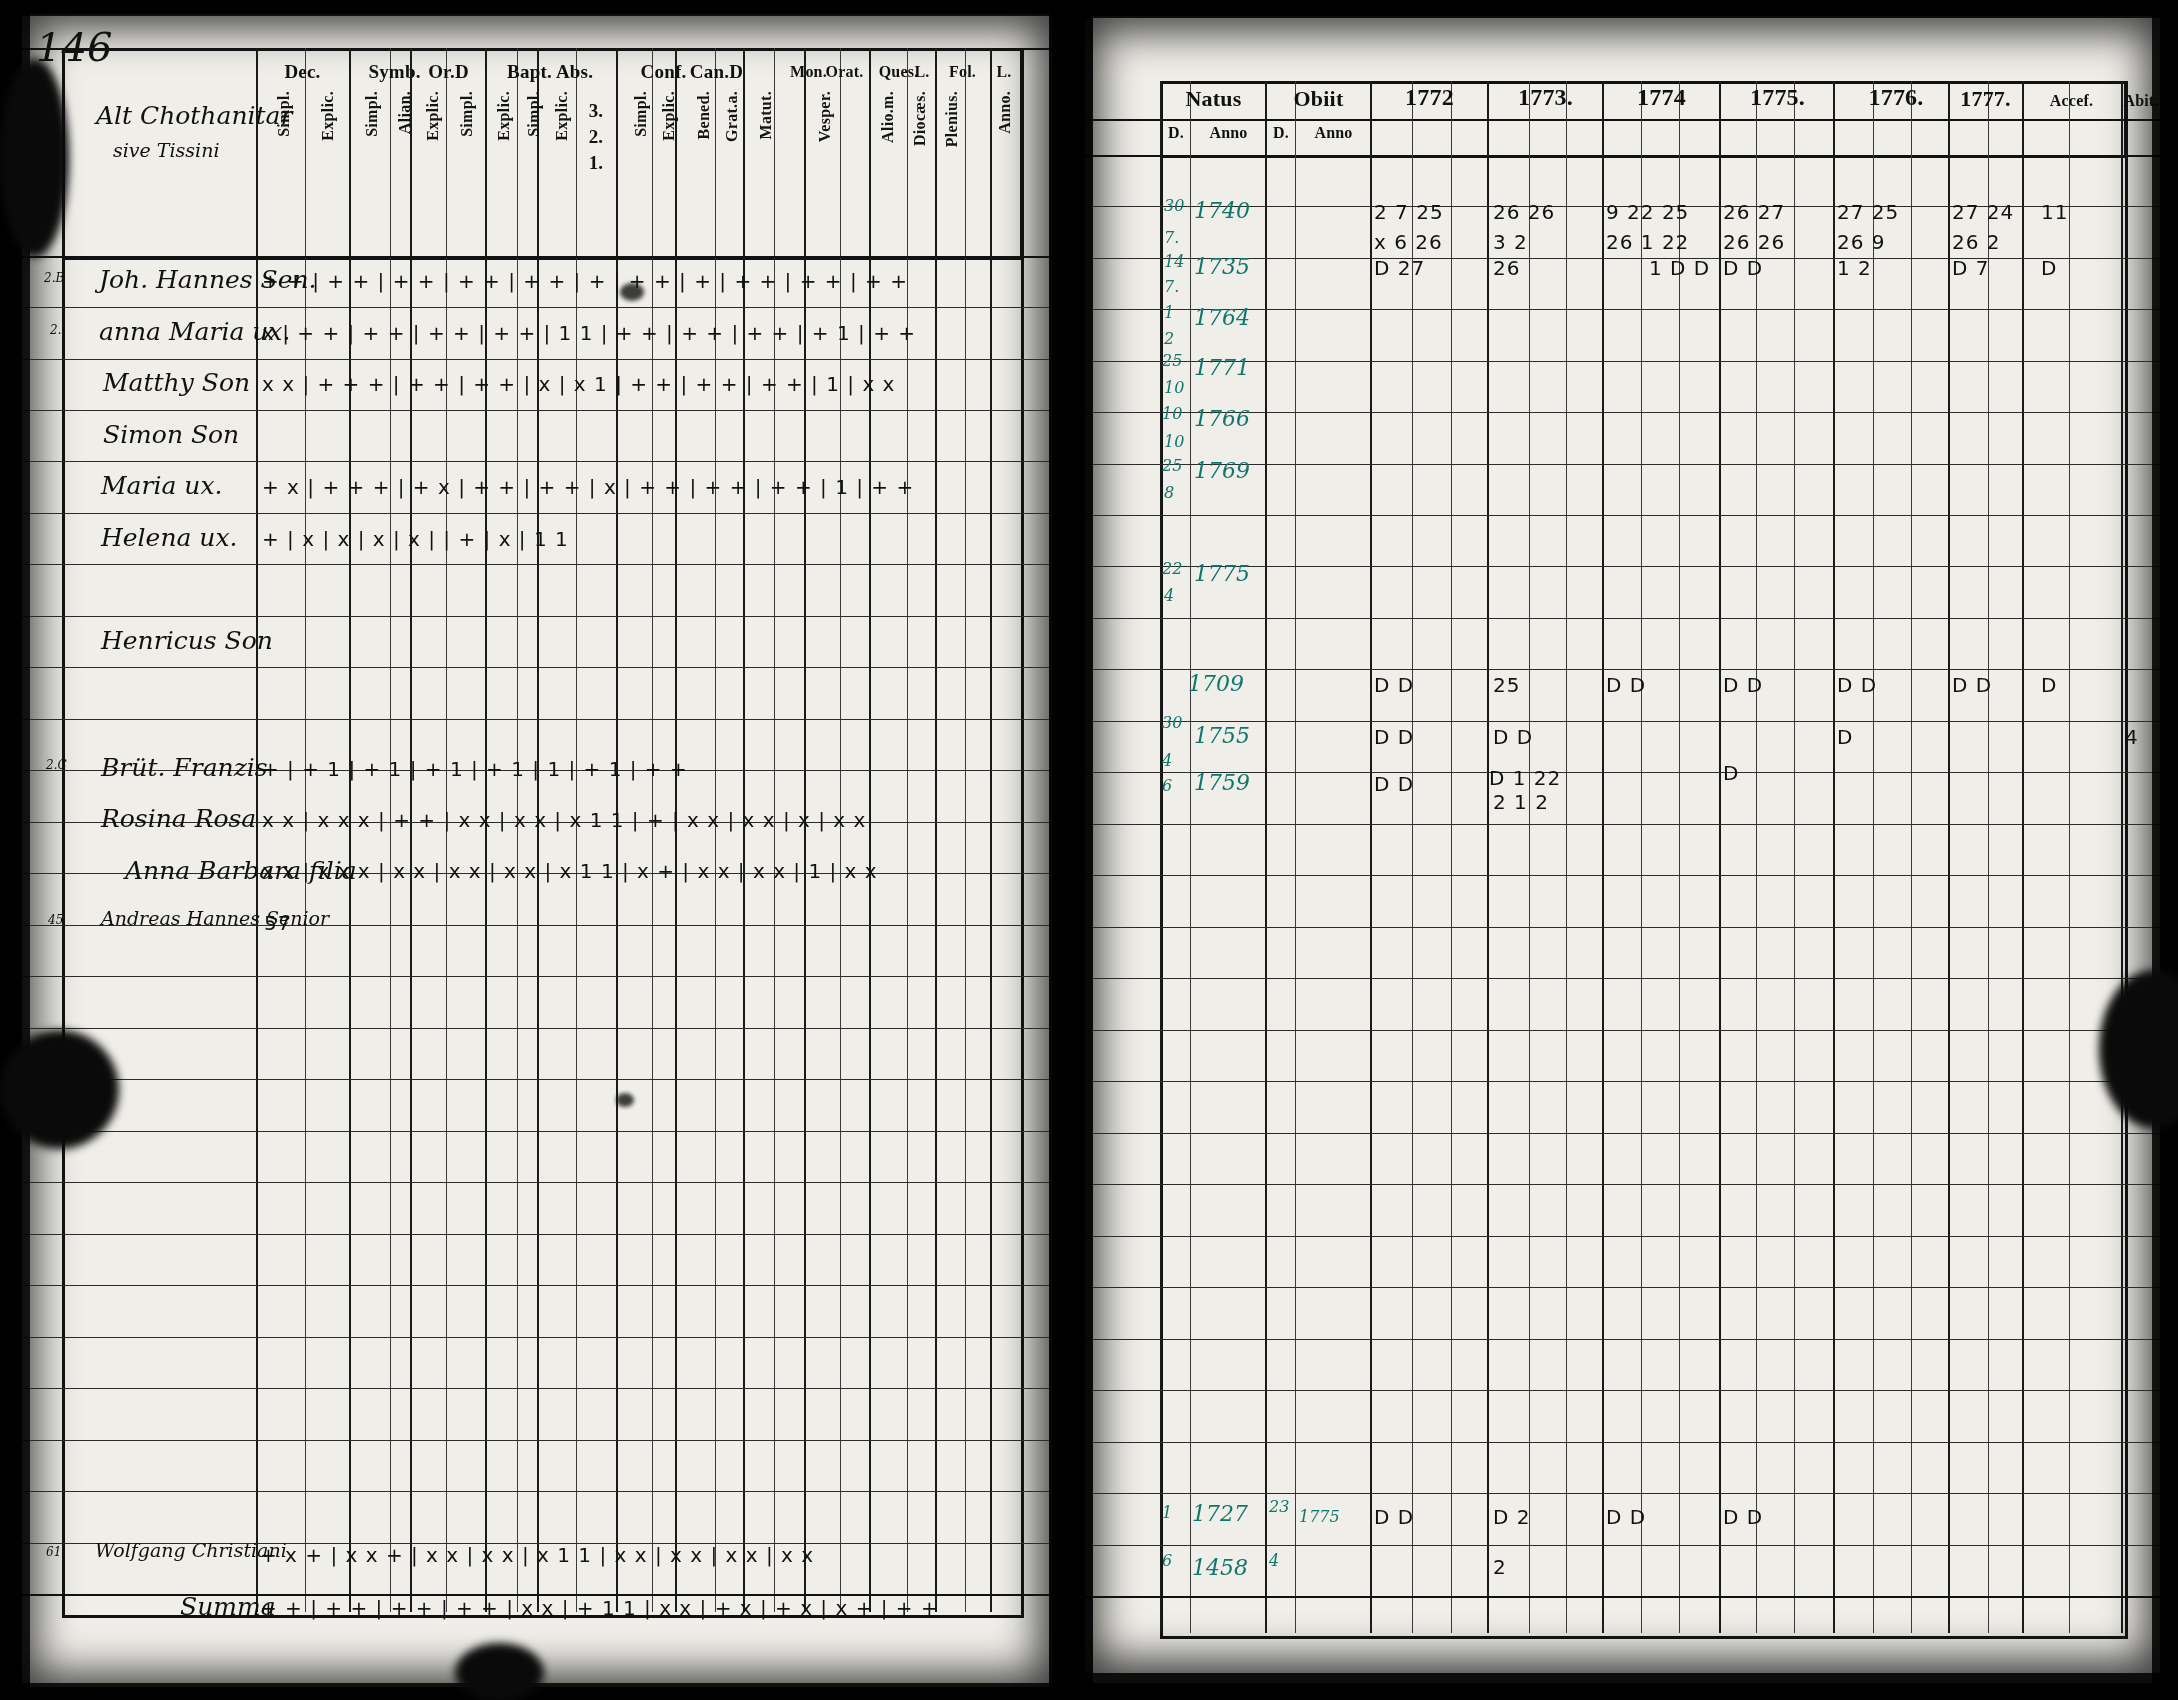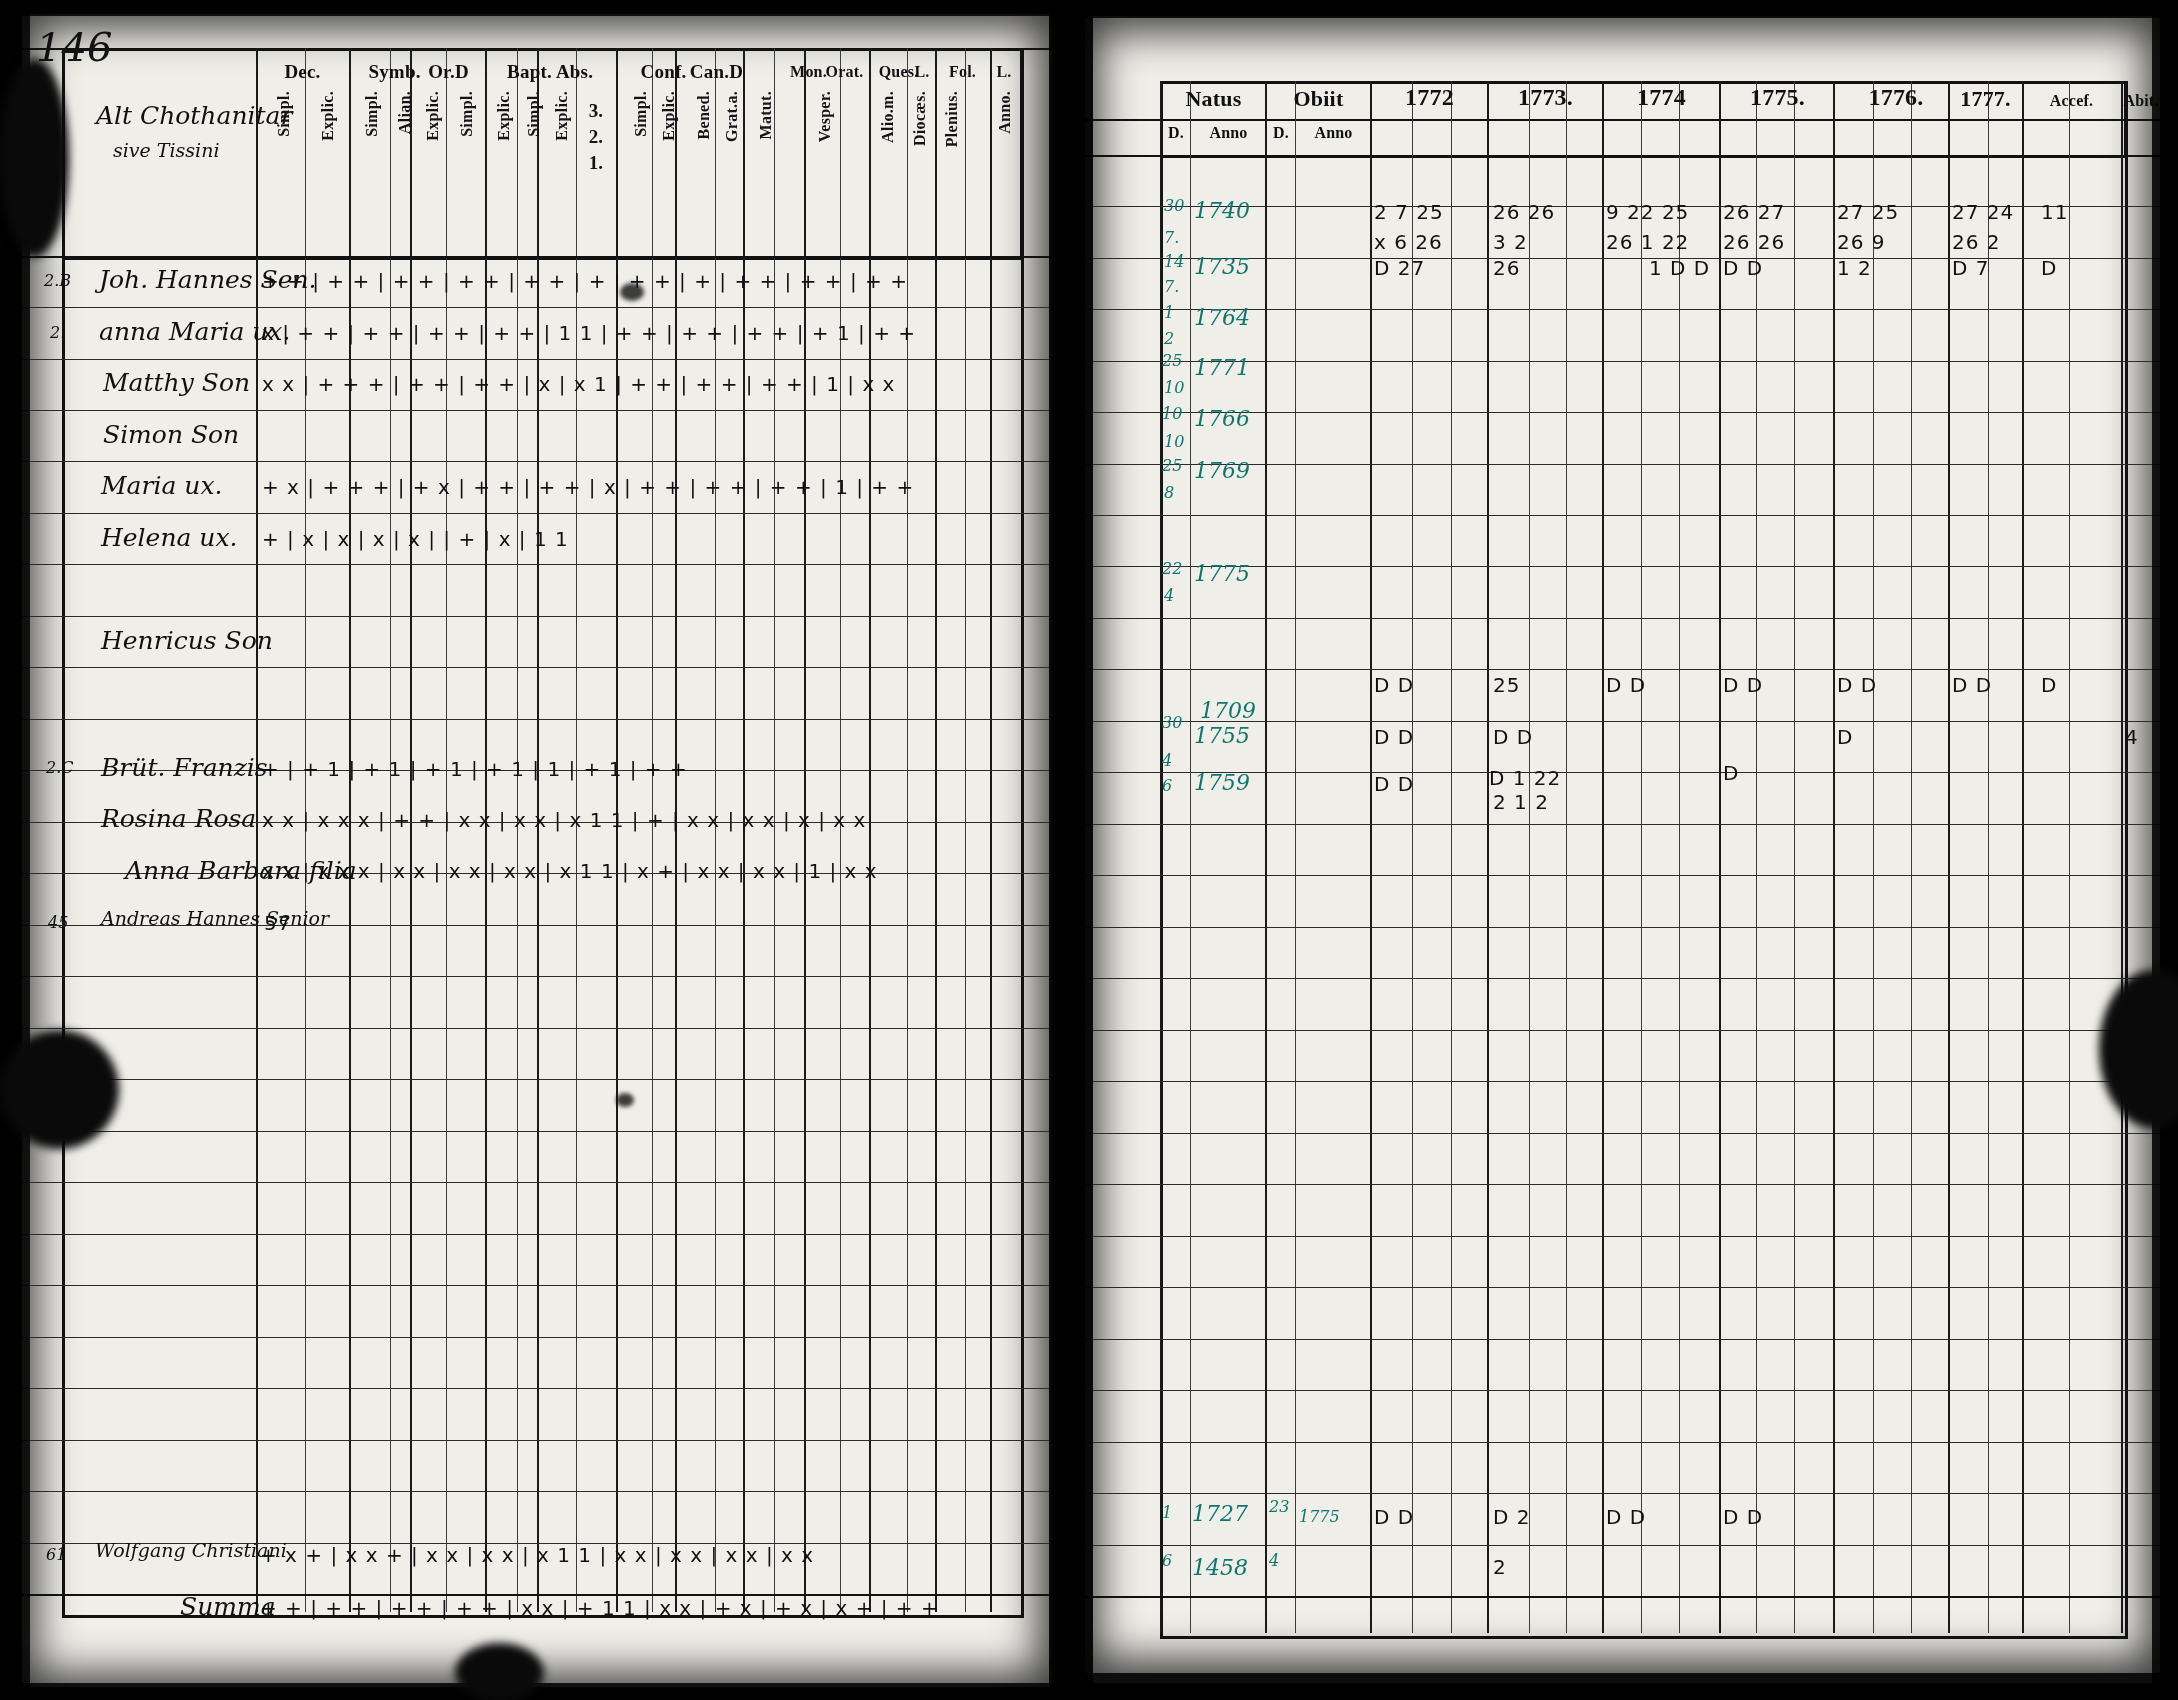--- a/index.html
+++ b/index.html
@@ -38,21 +38,21 @@
   .hdr.small{font-size:16px;font-weight:600;}
   .vert{position:absolute;writing-mode:vertical-rl;transform:rotate(180deg);
         font-size:16px;font-weight:700;color:#141414;white-space:nowrap;
         letter-spacing:0.3px;}
 
   
   .hand{position:absolute;color:#101010;font-family:"DejaVu Serif", serif;
         font-style:italic;white-space:nowrap;}
   .hand.n{font-size:25px;}
   .hand.s{font-size:19px;}
-  .hand.t{font-size:16px;}
+  .hand.t{font-size:12px;}
   .mark{position:absolute;font-family:"DejaVu Sans", sans-serif;
         font-size:20px;color:#111;letter-spacing:1px;white-space:nowrap;}
   .mark.sm{font-size:20px;}
   .num{position:absolute;font-family:"DejaVu Serif", serif;font-style:italic;
        font-size:22px;color:#0f766e;white-space:nowrap;}
   .num.sm{font-size:16px;}
 
   .folio{position:absolute;left:14px;top:10px;font-size:40px;color:#111;
          font-family:"DejaVu Serif",serif;font-style:italic;}
 
@@ -329,21 +329,21 @@
     <div class="num sm" style="left:79px;top:414px;">10</div>
 
     <div class="num sm" style="left:77px;top:438px;">25</div>
     <div class="num" style="left:109px;top:440px;">1769</div>
     <div class="num sm" style="left:79px;top:465px;">8</div>
 
     <div class="num sm" style="left:77px;top:541px;">22</div>
     <div class="num" style="left:109px;top:543px;">1775</div>
     <div class="num sm" style="left:79px;top:568px;">4</div>
 
-    <div class="num" style="left:115px;top:653px;margin-top:27px;">1709</div>
+    <div class="num" style="left:103px;top:653px;">1709</div>
     <div class="mark sm" style="left:289px;top:655px;">D D</div>
     <div class="mark sm" style="left:408px;top:655px;">25</div>
     <div class="mark sm" style="left:521px;top:655px;">D D</div>
     <div class="mark sm" style="left:638px;top:655px;">D D</div>
     <div class="mark sm" style="left:752px;top:655px;">D D</div>
     <div class="mark sm" style="left:867px;top:655px;">D D</div>
     <div class="mark sm" style="left:956px;top:655px;">D</div>
 
     <div class="num sm" style="left:77px;top:695px;">30</div>
     <div class="num" style="left:109px;top:705px;">1755</div>

